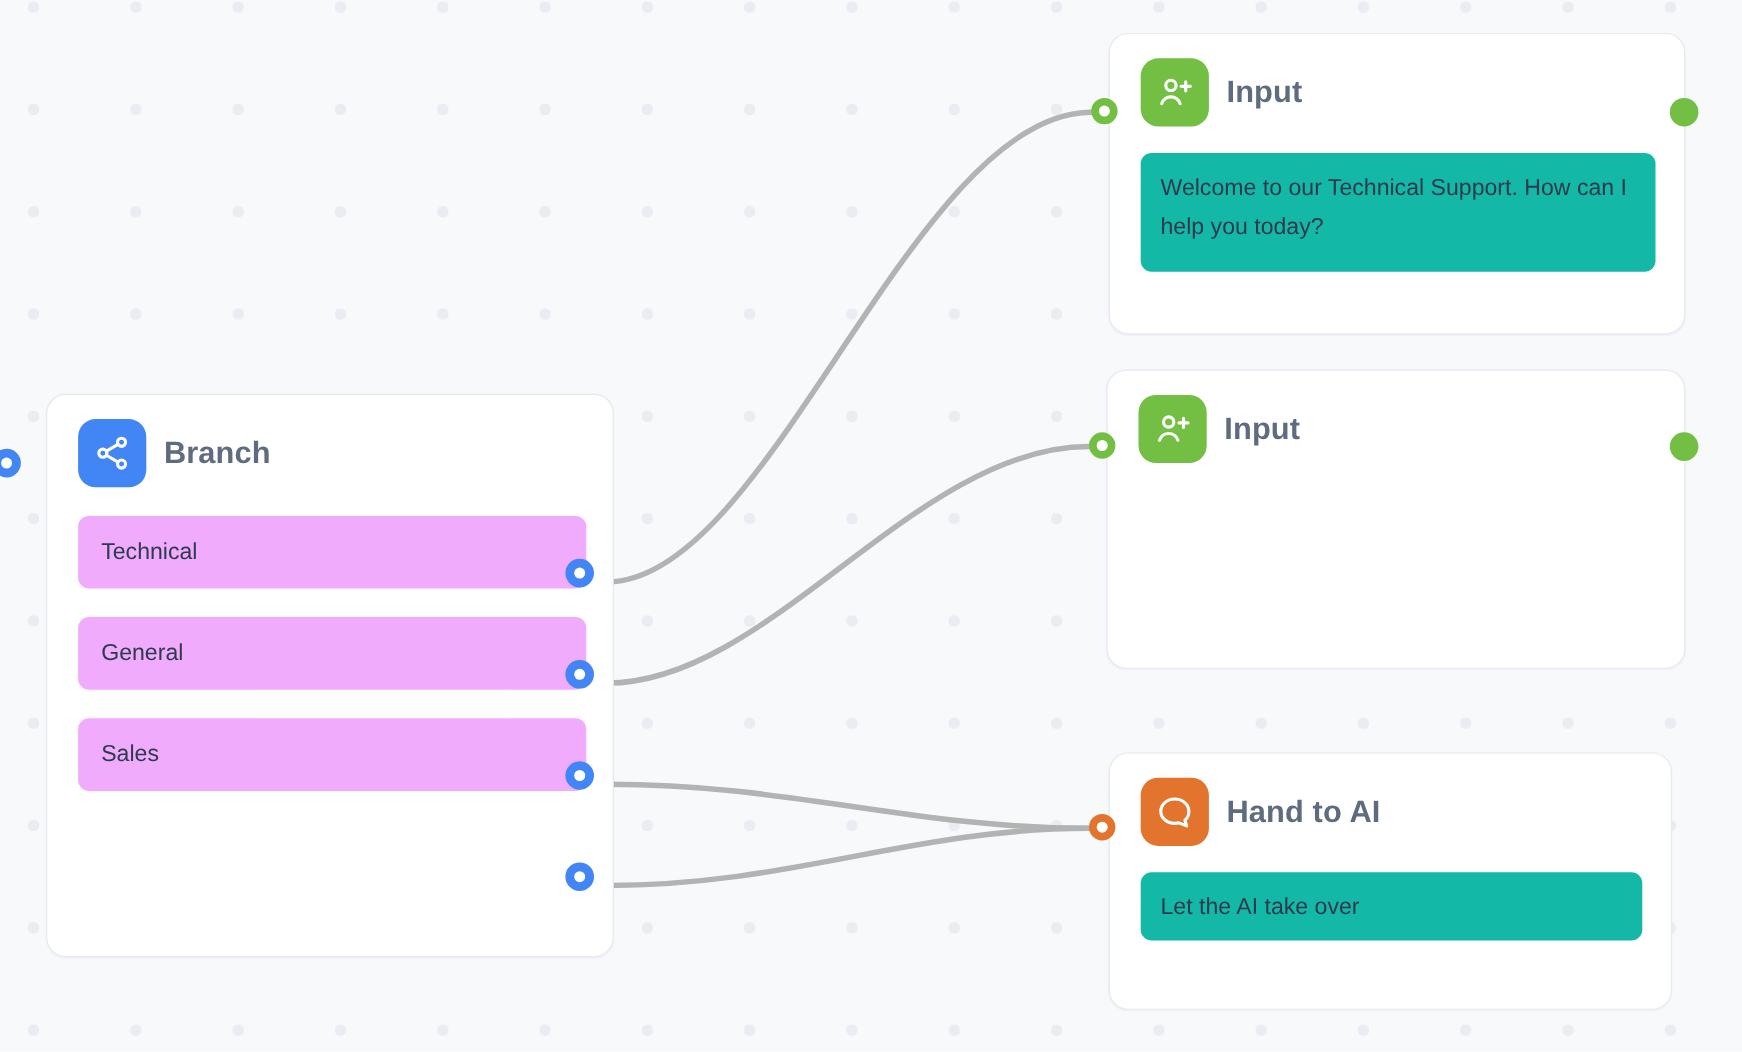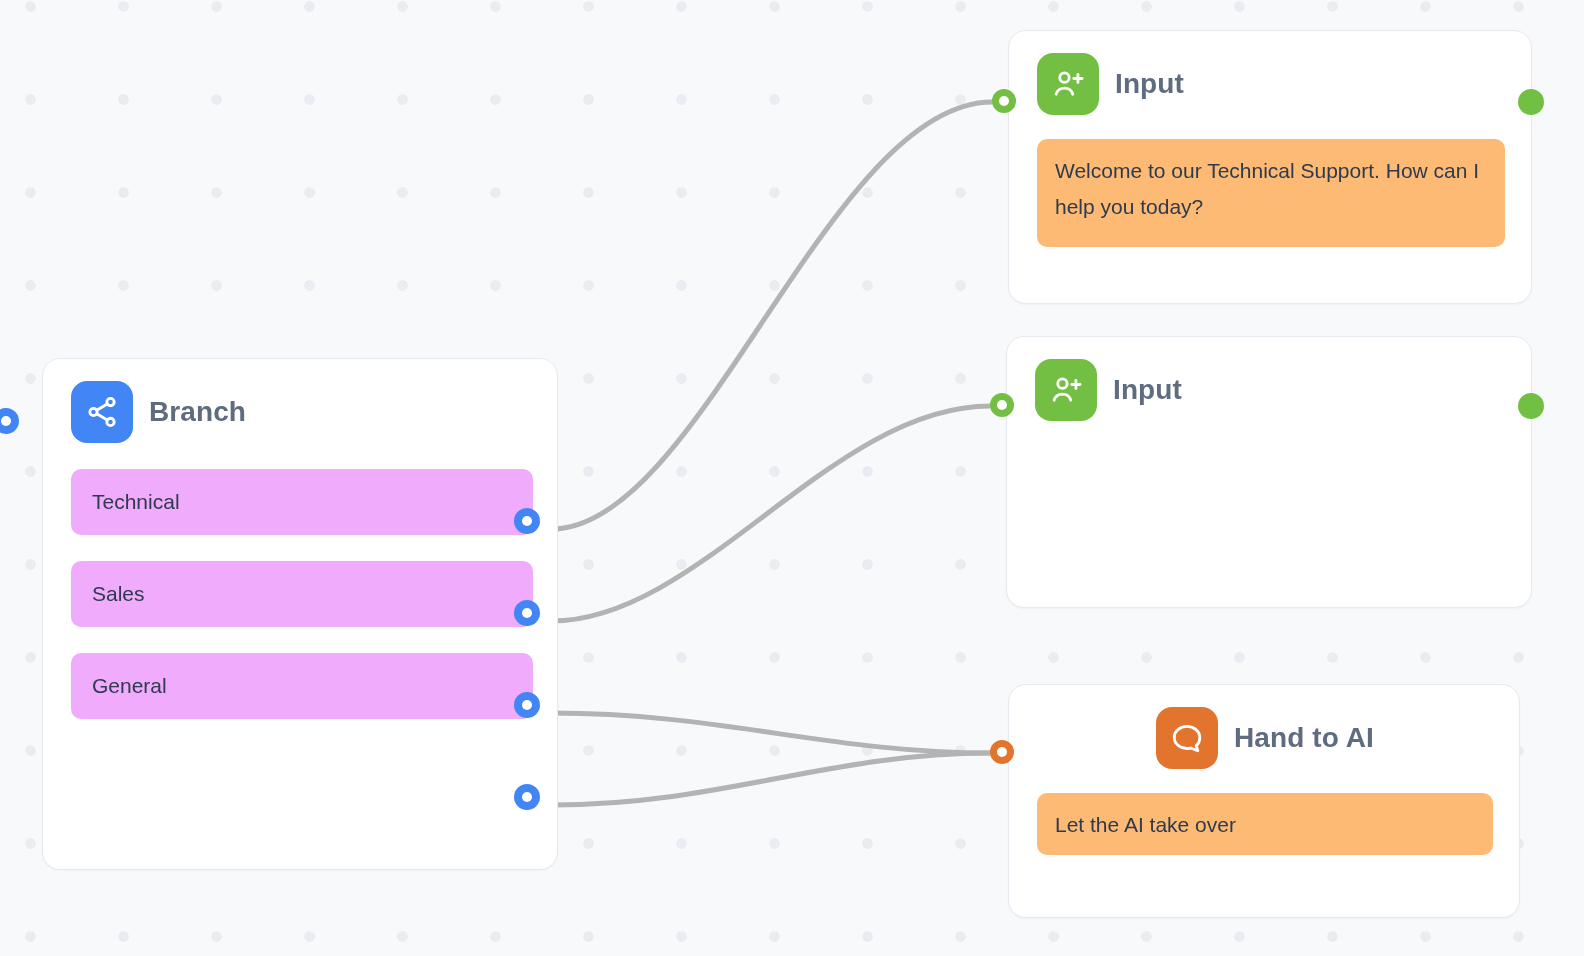--- a/index.html
+++ b/index.html
@@ -38,21 +38,21 @@
   }
   .node-icon svg { display:block; }
   .node-title {
     font-size:28px;
     font-weight:bold;
     color:#5f6b7e;
     letter-spacing:0.1px;
     white-space:nowrap;
   }
   .node-body {
-    background:#fdba74;
+    background:#14b8a6;
     border-radius:10px;
     color:#2e3a4d;
     font-size:21px;
     line-height:1.72;
   }
   .branch-opt {
     background:#f0abfc;
     border-radius:10px;
     color:#2e3a4d;
     font-size:21px;
@@ -130,24 +130,24 @@
           <line x1="8.3" y1="13.3" x2="15.7" y2="17.7"></line>
         </svg>
       </div>
       <div class="node-title">Branch</div>
     </div>
 
     <div class="branch-opt" style="width:462px; height:66px; margin-bottom:26px;">
       <span>Technical</span>
     </div>
     <div class="branch-opt" style="width:462px; height:66px; margin-bottom:26px;">
+      <span>General</span>
+    </div>
+    <div class="branch-opt" style="width:462px; height:66px; margin-bottom:26px;">
       <span>Sales</span>
-    </div>
-    <div class="branch-opt" style="width:462px; height:66px; margin-bottom:26px;">
-      <span>General</span>
     </div>
   </div>
 
   <div class="handle donut-blue" style="left:-7px; top:408px;"></div>
   <div class="handle donut-blue" style="left:514px; top:508px;"></div>
   <div class="handle donut-blue" style="left:514px; top:600px;"></div>
   <div class="handle donut-blue" style="left:514px; top:692px;"></div>
   <div class="handle donut-blue" style="left:514px; top:784px;"></div>
 
   <div class="node" style="left:1008px; top:30px; width:524px; height:274px; padding:22px 26px 22px 28px;">
@@ -177,21 +177,21 @@
           <line x1="16.1" y1="8.1" x2="21.9" y2="8.1"></line>
         </svg>
       </div>
       <div class="node-title">Input</div>
     </div>
   </div>
   <div class="handle donut-green" style="left:990px; top:393px;"></div>
   <div class="handle solid-green" style="left:1518px; top:393px;"></div>
 
   <div class="node" style="left:1008px; top:684px; width:512px; height:234px; padding:22px 26px 22px 28px;">
-    <div class="node-header" style="margin-bottom:24px;justify-content:center;">
+    <div class="node-header" style="margin-bottom:24px;">
       <div class="node-icon" style="background:#e3742e;">
         <svg width="34" height="34" viewBox="0 0 24 24" fill="none" stroke="#ffffff" stroke-width="2" stroke-linecap="round" stroke-linejoin="round">
           <path d="M21 11.6c0 4.3-4 7.8-9 7.8a10.6 10.6 0 0 1-2.6-.32L4.4 21l1.1-3.6A7.3 7.3 0 0 1 3 11.6c0-4.3 4-7.8 9-7.8s9 3.5 9 7.8z" transform="scale(-1,1) translate(-24,0)"></path>
         </svg>
       </div>
       <div class="node-title">Hand to AI</div>
     </div>
     <div class="node-body" style="width:456px; height:62px; padding:14px 18px;">Let the AI take over</div>
   </div>
   <div class="handle donut-orange" style="left:990px; top:740px;"></div>

